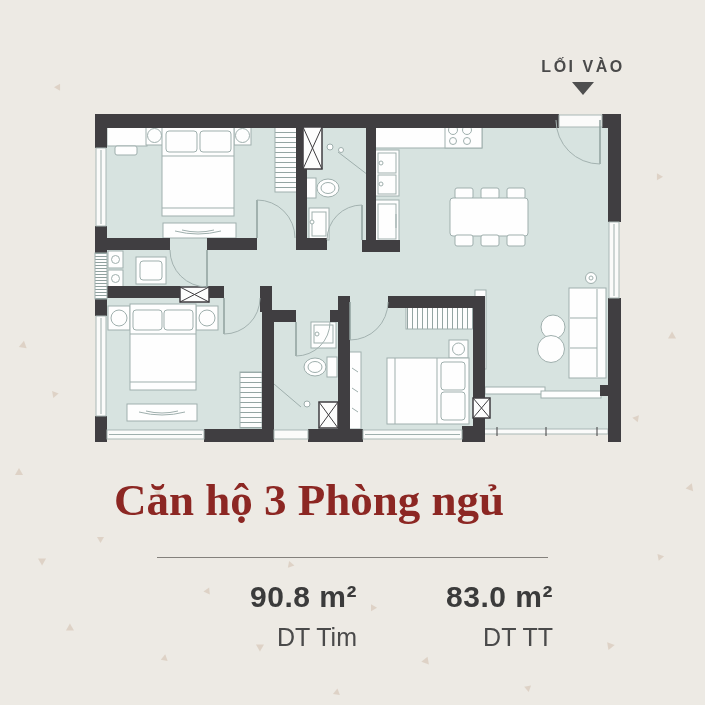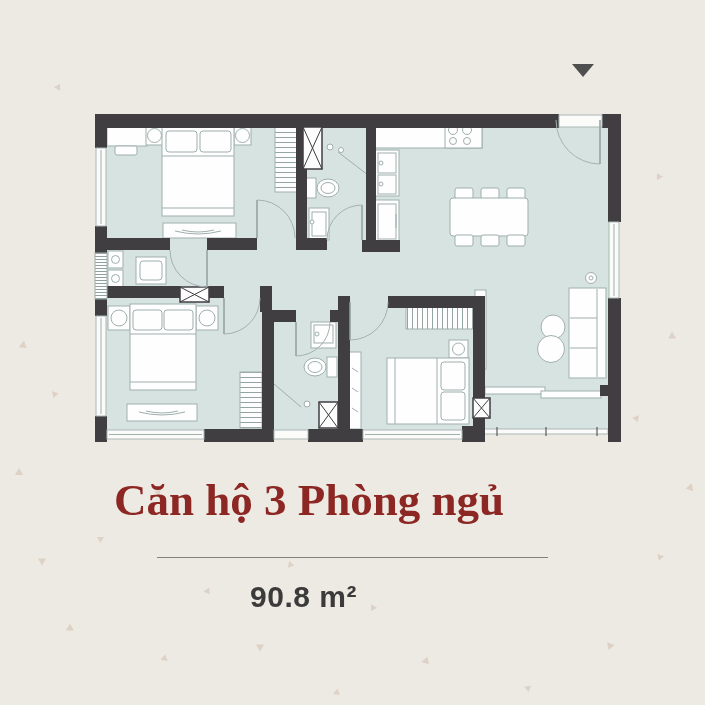--- a/index.html
+++ b/index.html
@@ -358,23 +358,29 @@
         <path class="arc" d="M388,302 A38,38 0 0 1 350,340"></path>
       </g>
       <g>
         <line class="leaf" x1="362" y1="240" x2="362" y2="205"></line>
         <path class="arc" d="M327,240 A35,35 0 0 1 362,205"></path>
       </g>
     </g>
   </svg>
 
   <div class="entrance">
+    <div class="entrance-text">LỐI VÀO</div>
     <div class="entrance-arrow"></div>
   </div>
 
   <div class="title">Căn hộ 3 Phòng ngủ</div>
   <div class="divider"></div>
 
   <div class="area-stat area-left">
     <div class="area-value">90.8 m²</div>
+    <div class="area-label">DT Tim</div>
   </div>
+  <div class="area-stat area-right">
+    <div class="area-value">83.0 m²</div>
+    <div class="area-label">DT TT</div>
+  </div>
 
 </div>
 
 </body></html>

